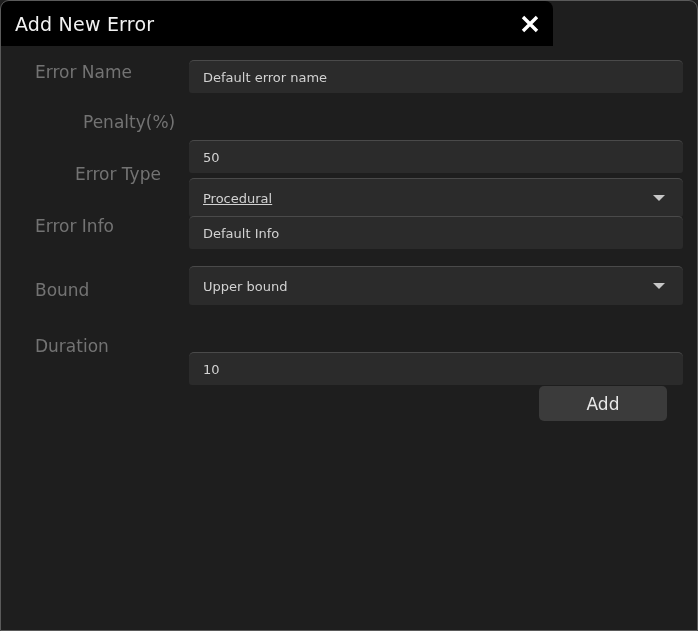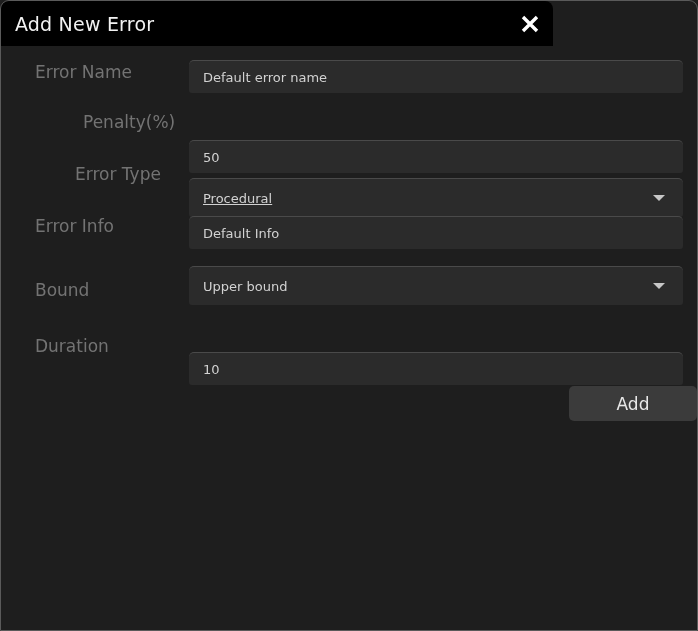--- a/index.html
+++ b/index.html
@@ -116,21 +116,21 @@
   
   .footer {
     position: absolute;
     left: 0;
     top: 385px;
     width: 698px;
     height: 36px;
   }
   .add-btn {
     position: absolute;
-    left: 568px;
+    left: 538px;
     top: 0;
     width: 128px;
     height: 35px;
     background: #3b3b3b;
     border: none;
     border-radius: 5px;
     color: #e8e8e8;
     font-size: 17px;
     font-family: "DejaVu Sans", "Liberation Sans", sans-serif;
     cursor: pointer;

